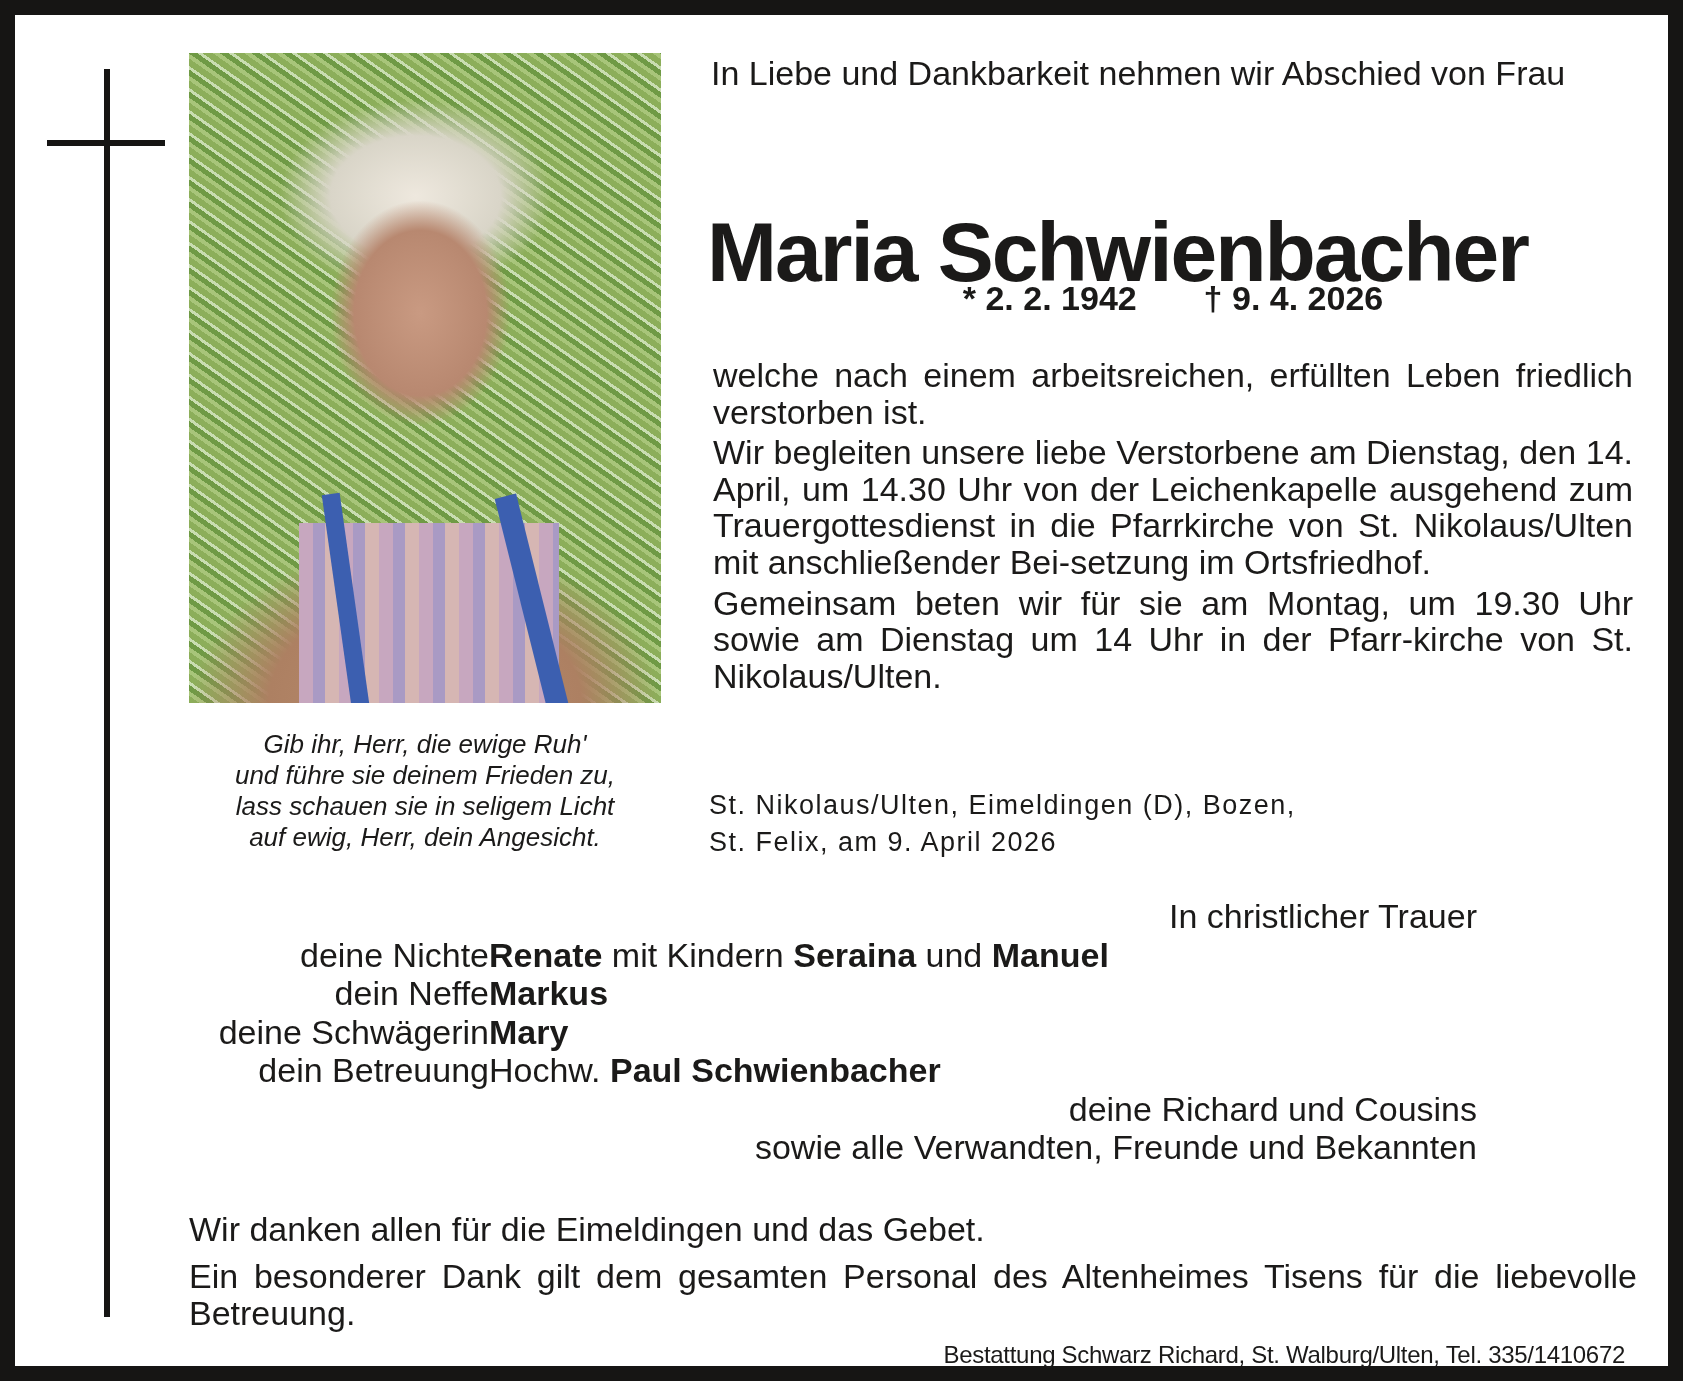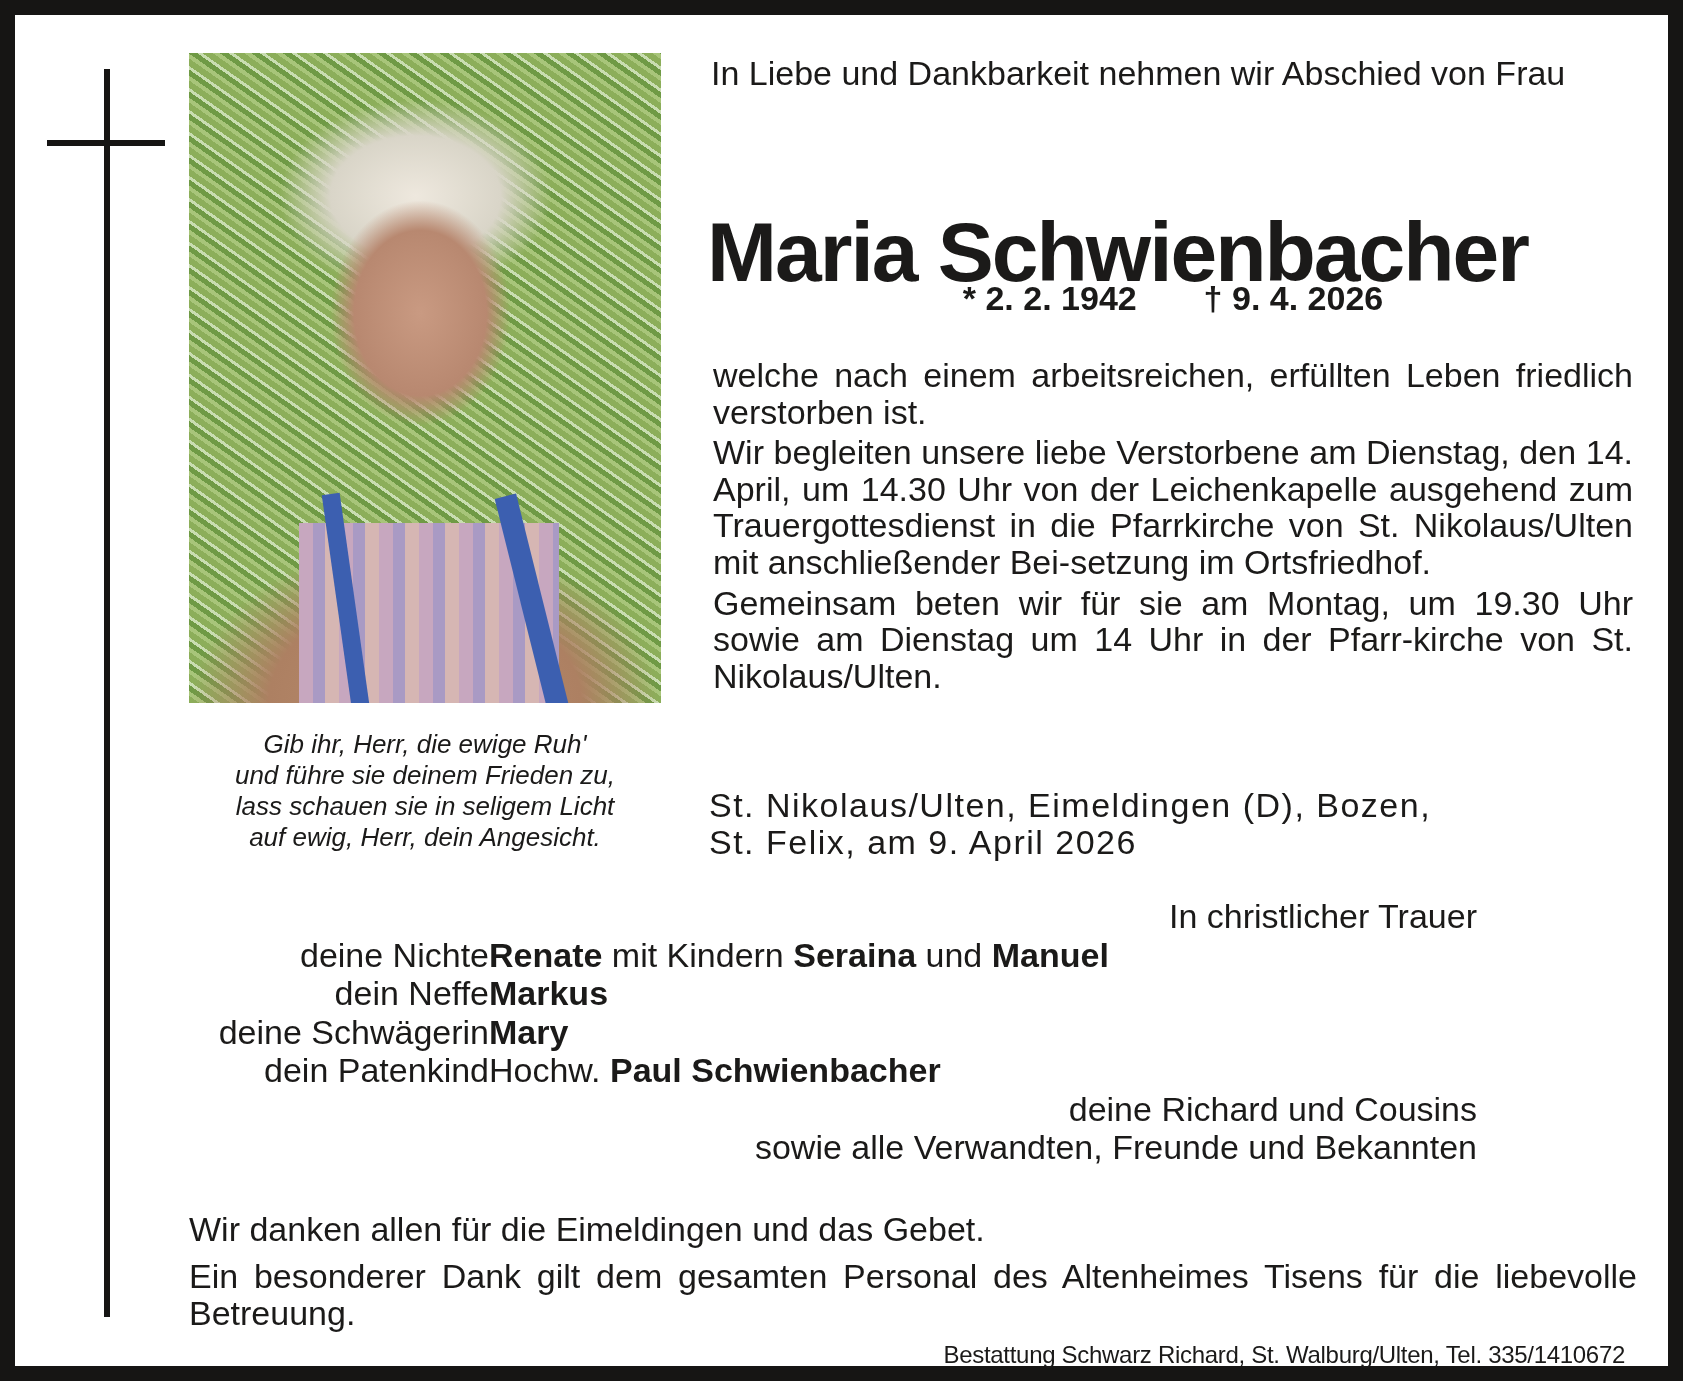--- a/index.html
+++ b/index.html
@@ -19,21 +19,21 @@
   .photo .strap-l { position: absolute; left: 148px; top: 440px; width: 18px; height: 220px; background: #3c5fb0; transform: rotate(-8deg); }
   .photo .strap-r { position: absolute; left: 332px; top: 440px; width: 22px; height: 220px; background: #3c5fb0; transform: rotate(-14deg); }
   .prayer { position: absolute; left: 174px; top: 714px; width: 472px; text-align: center; font-style: italic; font-size: 26px; line-height: 31px; }
   .intro { position: absolute; left: 696px; top: 40px; width: 928px; font-size: 34px; line-height: 37px; text-align: left; }
   .name { position: absolute; left: 692px; top: 148px; width: 940px; font-size: 84px; font-weight: bold; letter-spacing: -2px; line-height: 90px; white-space: nowrap; margin-top: 44px; }
   .dates { position: absolute; left: 694px; top: 264px; width: 928px; text-align: center; font-size: 34px; font-weight: bold; }
   .dates span { display: inline-block; }
   .dates .gap { width: 48px; }
   .body-text { position: absolute; left: 694px; top: 338px; width: 928px; font-size: 34px; line-height: 36.6px; text-align: justify; }
   .body-text p { margin: 4px; }
-  .places { position: absolute; left: 694px; top: 772px; width: 928px; font-size: 34px; line-height: 37px; letter-spacing: 1.5px; }
+  .places { position: absolute; left: 694px; top: 772px; width: 928px; font-size: 27px; line-height: 37px; letter-spacing: 1.5px; }
   .family { position: absolute; left: 162px; top: 882px; width: 1300px; font-size: 34px; line-height: 38.5px; text-align: right; }
   .family .row { display: flex; white-space: nowrap; }
   .family .rel { width: 312px; flex: none; }
   .family b { font-weight: bold; }
   .thanks { position: absolute; left: 174px; top: 1196px; width: 1448px; font-size: 34px; line-height: 37px; text-align: justify; }
   .thanks p { margin: 0 0 10px 0; }
   .footer { position: absolute; right: 43px; top: 1326px; font-size: 24px; letter-spacing: -0.3px; white-space: nowrap; }
 </style>
 </head>
 <body>
@@ -88,21 +88,21 @@
     </div>
     <div class="row">
       <span class="rel">dein Neffe</span>
       <b>Markus</b>
     </div>
     <div class="row">
       <span class="rel">deine Schwägerin</span>
       <b>Mary</b>
     </div>
     <div class="row">
-      <span class="rel">dein Patenkind</span>
+      <span class="rel">dein Betreuung</span>
       <span><span style="white-space:pre">Hochw. </span><b>Paul Schwienbacher</b></span>
     </div>
     <div>deine Richard und Cousins</div>
     <div>sowie alle Verwandten, Freunde und Bekannten</div>
   </div>
 
   <div class="thanks">
     <p>Wir danken allen für die Eimeldingen und das Gebet.</p>
     <p>Ein besonderer Dank gilt dem gesamten Personal des Altenheimes Tisens für die liebevolle Betreuung.</p>
   </div>

